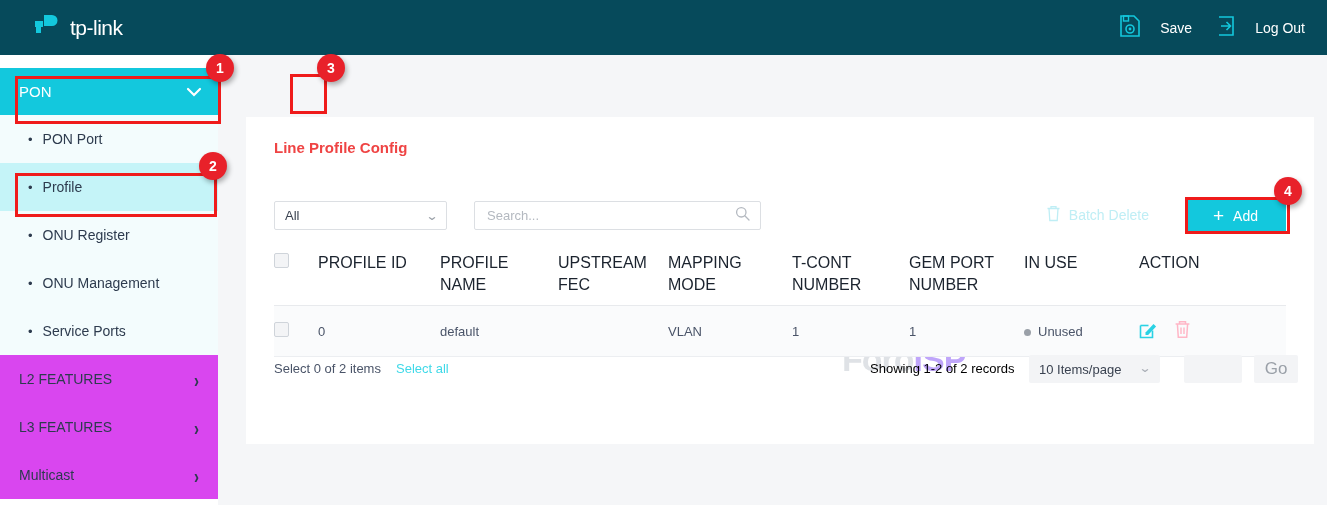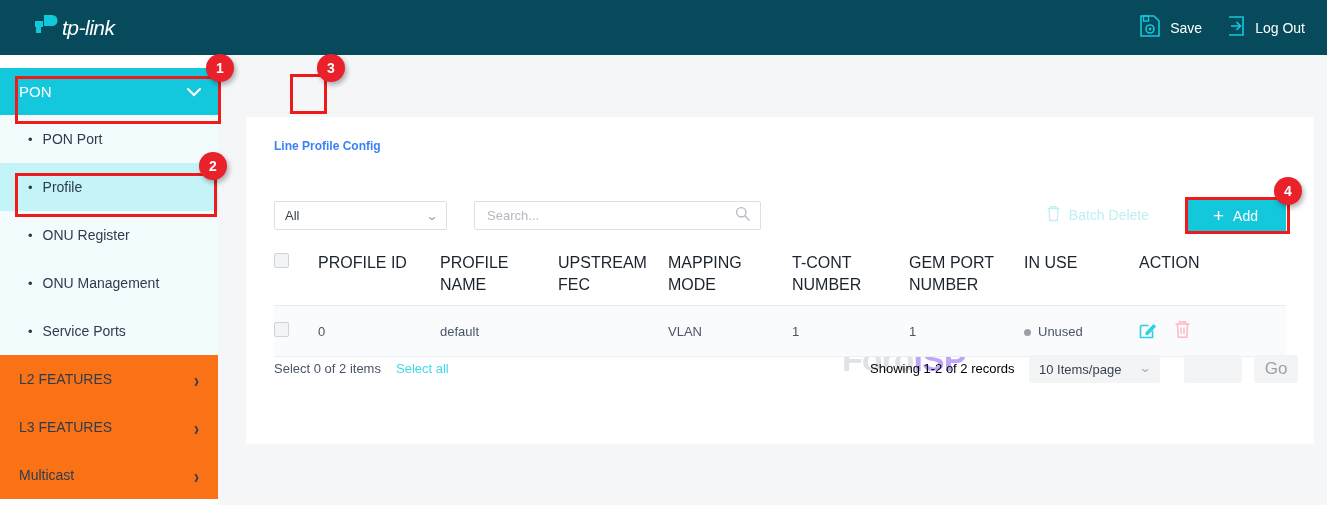--- a/index.html
+++ b/index.html
@@ -13,31 +13,31 @@
 
   
   .topbar {
     position: absolute; left: 0; top: 0;
     width: 1327px; height: 55px;
     background: #064a5b;
     display: flex; align-items: center;
   }
   .logo-wrap {
     display: flex; align-items: center;
-    margin-left: 32px;  font-style: italic;
+    margin-left: 32px; gap: 8px;
   }
   .logo-text {
     color: #ffffff; font-size: 21px; letter-spacing: -0.5px;
   }
   .topbar-right {
     position: absolute; right: 22px; top: 0; height: 55px;
     display: flex; align-items: center; gap: 24px;
   }
   .tb-btn {
-    display: flex; align-items: center; gap: 9px;
+    display: flex; align-items: center; gap: 19px;
     color: #ffffff; font-size: 14px; cursor: pointer;
   }
 
   
   .sidebar {
     position: absolute; left: 0; top: 55px;
     width: 218px; height: 450px;
     background: #ffffff;
   }
   .menu-top {
@@ -54,21 +54,21 @@
     height: 48px; display: flex; align-items: center;
     padding-left: 28px; font-size: 14px; color: #2d3b4e;
     cursor: pointer;
   }
   .submenu-item.active { background: #c5f4f8; }
   .sub-dot { margin-right: 10px; font-size: 13px; line-height: 1; color: #2d3b4e; }
   .menu-row {
     height: 48px; display: flex; align-items: center;
     justify-content: space-between;
     padding: 0 19px 0 19px; font-size: 14px; color: #2d3b4e;
-    background: #f97316; cursor: pointer;
+    background: #d946ef; cursor: pointer;
   }
   .chev-right {
     font-weight: bold; font-size: 15px; color: #2d3b4e;
     transform: scaleY(1.35); display: inline-block;
   }
 
   
   .content {
     position: absolute; left: 218px; top: 55px;
     width: 1109px; height: 450px;
@@ -92,21 +92,21 @@
     background: #13c8dd;
   }
 
   .panel {
     position: absolute; left: 28px; top: 62px;
     width: 1068px; height: 327px;
     background: #ffffff;
   }
   .panel-title {
     position: absolute; left: 28px; top: 22px;
-    font-size: 12px; font-weight: bold; color: #3b82f6;
+    font-size: 15px; font-weight: bold; color: #ef4444;
   }
 
   
   .toolbar { position: absolute; left: 28px; top: 84px; width: 1012px; height: 32px; }
   .select-all-box {
     position: absolute; left: 0; top: 0;
     width: 173px; height: 29px;
     border: 1px solid #dcdfe3; border-radius: 2px;
     background: #fff;
     display: flex; align-items: center; padding: 0 10px;

